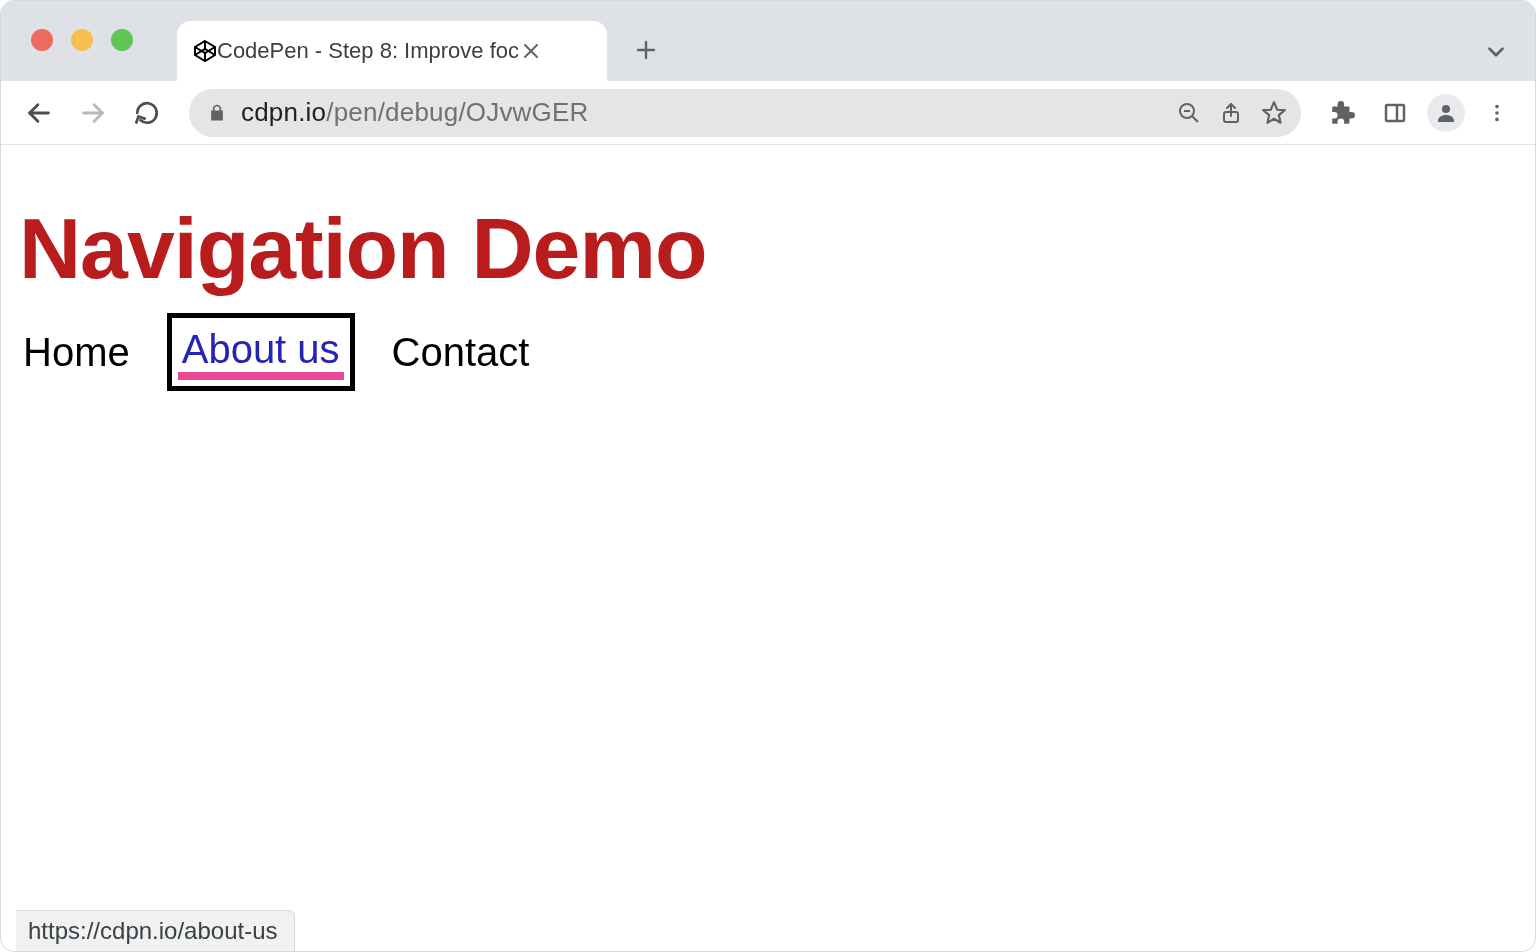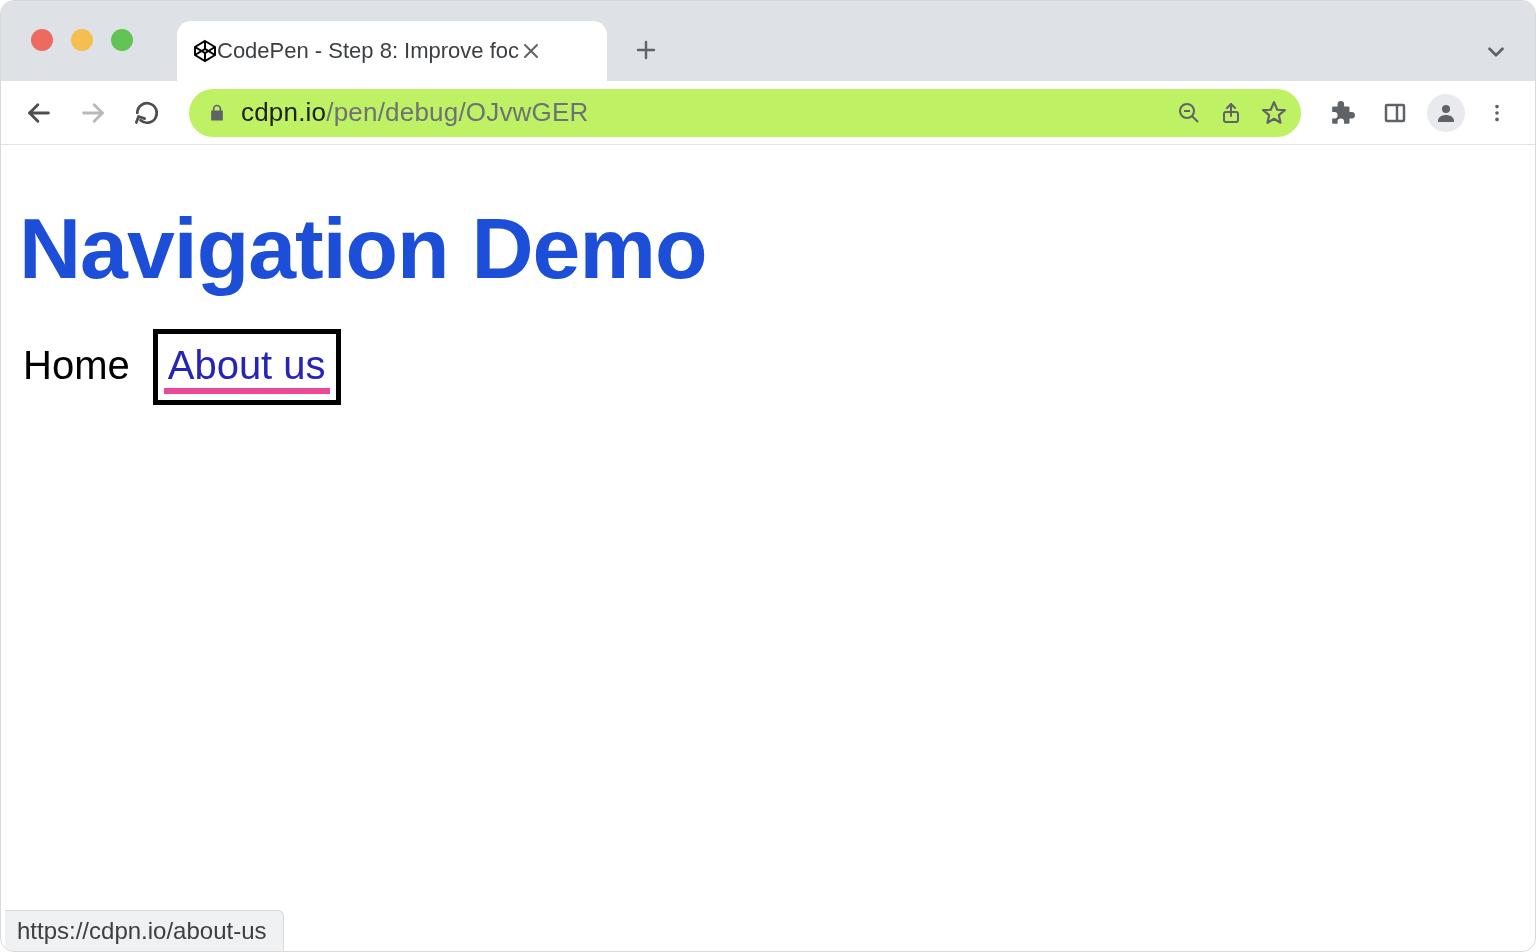--- a/index.html
+++ b/index.html
@@ -90,21 +90,21 @@
     .toolbtn {
       width: 40px; height: 40px;
       display: flex; align-items: center; justify-content: center;
       color: #4c4f52;
       border-radius: 50%;
     }
     .toolbtn.disabled { color: #b7b9bb; }
     .address-bar {
       flex: 1;
       height: 48px;
-      background: #bef264;
+      background: #e5e5e5;
       border-radius: 24px;
       display: flex;
       align-items: center;
       padding: 0 14px 0 18px;
       gap: 14px;
       margin: 0 8px;
     }
     .lock-icon { color: #5f6368; display:flex; }
     .url {
       font-size: 26px;
@@ -132,47 +132,47 @@
     }
 
     
     .page {
       padding: 54px 18px 0 18px;
     }
     h1.page-title {
       font-size: 86px;
       font-weight: 800;
       letter-spacing: -1px;
-      color: #1d4ed8;
+      color: #b91c1c;
     }
     nav.mainnav {
-      margin-top: 42px;
-      display: flex;
-      gap: 30px;
-      align-items: flex-start;
+      margin-top: 26px;
+      display: flex;
+      gap: 44px;
+      align-items: center;
     }
     .nav-link {
       font-size: 40px;
       font-weight: 400;
       color: #000;
       text-decoration: none;
       padding: 4px 4px;
       line-height: 1.05;
     }
     .nav-link.focused {
       color: #2424b6;
       outline: 5px solid #000;
       outline-offset: 6px;
-      border-bottom: 6px solid #ec4899;
+      border-bottom: 8px solid #ec4899;
       padding-bottom: 2px;
     }
 
     .status-bar {
       position: absolute;
-      left: 4px;
+      left: 15px;
       bottom: 0;
       background: #eff1f2;
       border: 1px solid #d7d9da;
       border-left: none;
       border-bottom: none;
       border-top-right-radius: 6px;
       padding: 6px 16px 6px 12px;
       font-size: 24px;
       color: #3c4043;
     }
@@ -300,16 +300,17 @@
       </svg>
     </div>
   </div>
 </div>
 
 <div class="page">
   <h1 class="page-title">Navigation Demo</h1>
   <nav class="mainnav">
     <a href="#" class="nav-link">Home</a>
     <a href="#" class="nav-link focused">About us</a>
+    <a href="#" class="nav-link">Contact</a>
   </nav>
 </div>
 
 <div class="status-bar">https://cdpn.io/about-us</div>
 
 </body></html>

